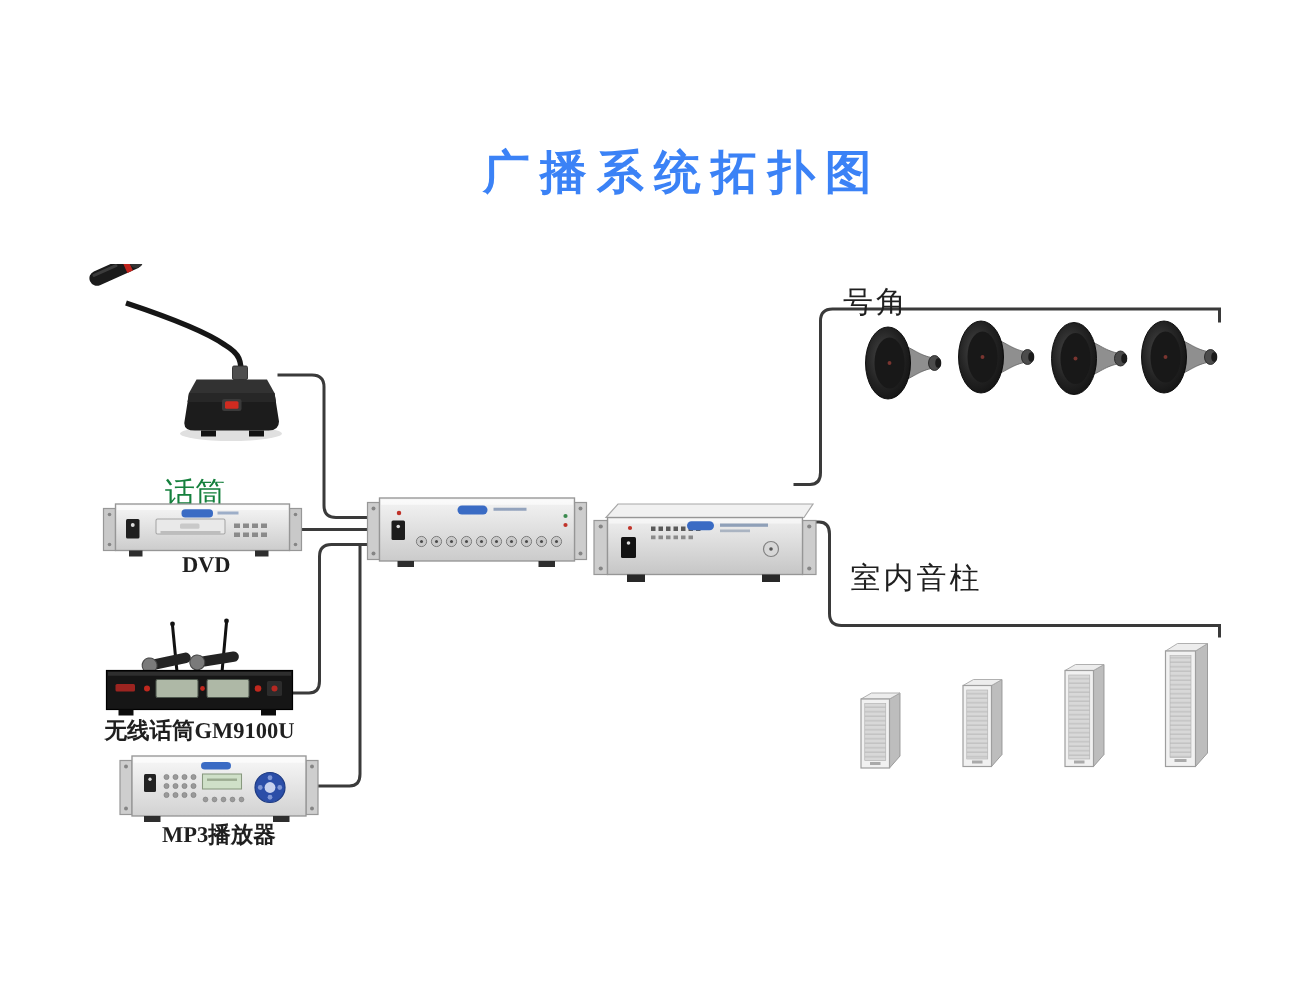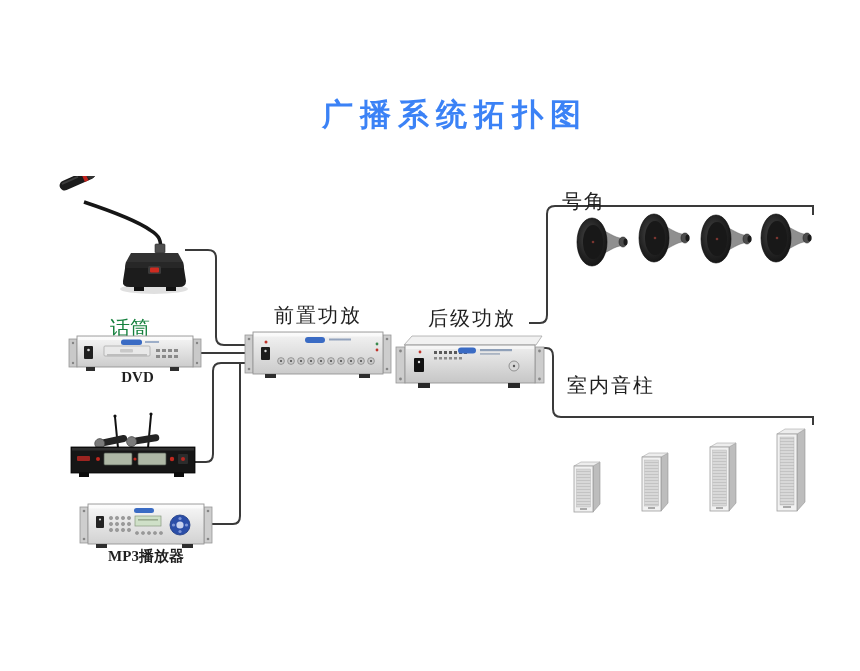--- a/index.html
+++ b/index.html
@@ -112,20 +112,21 @@
     <rect x="38" y="43" width="28" height="12" rx="1" fill="#aeb8a6" stroke="#4e584e" stroke-width="0.7"></rect>
     <rect x="72" y="43" width="28" height="12" rx="1" fill="#aeb8a6" stroke="#4e584e" stroke-width="0.7"></rect>
     <circle cx="32" cy="49" r="2" fill="#c0281e"></circle>
     <circle cx="69" cy="49" r="1.6" fill="#c0281e"></circle>
     <circle cx="106" cy="49" r="2.2" fill="#c0281e"></circle>
     <rect x="112" y="44" width="10" height="10" rx="1" fill="#2c2c2c"></rect>
     <circle cx="117" cy="49" r="2" fill="#b52822"></circle>
     <rect x="13" y="63" width="10" height="4" fill="#0c0c0c"></rect>
     <rect x="108" y="63" width="10" height="4" fill="#0c0c0c"></rect>
   </svg>
+  <div class="abs dev-label bold" style="left:66px;top:478px;width:134px;">无线话筒GM9100U</div>
 
   <svg class="abs" style="left:76px;top:500px;" width="140" height="50" viewBox="0 0 140 50">
     <defs>
       <linearGradient id="silv2" x1="0" y1="0" x2="0" y2="1">
         <stop offset="0" stop-color="#f8f8f8"></stop>
           <stop offset="1" stop-color="#d2d2d2"></stop>
       </linearGradient>
     </defs>
     <rect x="4" y="7" width="8" height="36" fill="#cecece" stroke="#979797" stroke-width="0.8"></rect>
     <rect x="128" y="7" width="8" height="36" fill="#cecece" stroke="#979797" stroke-width="0.8"></rect>
@@ -165,21 +166,20 @@
         <circle cx="67" cy="33" r="1.6"></circle>
         <circle cx="73" cy="33" r="1.6"></circle>
       <circle cx="79" cy="33" r="1.6"></circle>
         <circle cx="85" cy="33" r="1.6"></circle>
     </g>
     <rect x="20" y="44" width="11" height="4" fill="#2e2e2e"></rect>
     <rect x="106" y="44" width="11" height="4" fill="#2e2e2e"></rect>
   </svg>
   <div class="abs dev-label bold" style="left:76px;top:547px;width:140px;">MP3播放器</div>
 
-  <div class="abs dev-label" style="left:250px;top:302px;width:130px;text-align:left;letter-spacing:2px;padding-left:24px;">前置功放</div>
   <svg class="abs" style="left:243px;top:328px;" width="150" height="52" viewBox="0 0 150 52">
     <defs>
       <linearGradient id="silv3" x1="0" y1="0" x2="0" y2="1">
         <stop offset="0" stop-color="#f4f4f4"></stop>
           <stop offset="1" stop-color="#cbcbcb"></stop>
       </linearGradient>
     </defs>
     <rect x="2" y="7" width="8" height="38" fill="#cdcdcd" stroke="#979797" stroke-width="0.8"></rect>
     <rect x="140" y="7" width="8" height="38" fill="#cdcdcd" stroke="#979797" stroke-width="0.8"></rect>
     <circle cx="6" cy="11" r="1.3" fill="#858585"></circle>
@@ -216,21 +216,20 @@
         <circle cx="108" cy="33" r="1"></circle>
         <circle cx="118" cy="33" r="1"></circle>
       <circle cx="128" cy="33" r="1"></circle>
     </g>
     <circle cx="134" cy="16" r="1.4" fill="#3b8a4e"></circle>
     <circle cx="134" cy="22" r="1.4" fill="#c0332a"></circle>
     <rect x="22" y="46" width="11" height="4" fill="#2e2e2e"></rect>
     <rect x="116" y="46" width="11" height="4" fill="#2e2e2e"></rect>
   </svg>
 
-  <div class="abs dev-label" style="left:428px;top:305px;width:130px;text-align:left;letter-spacing:2px;">后级功放</div>
   <svg class="abs" style="left:392px;top:330px;" width="156" height="62" viewBox="0 0 156 62">
     <defs>
       <linearGradient id="silv4" x1="0" y1="0" x2="0" y2="1">
         <stop offset="0" stop-color="#efefef"></stop>
           <stop offset="1" stop-color="#c6c6c6"></stop>
       </linearGradient>
     </defs>
     <polygon points="12,15 144,15 150,6 20,6" fill="#f1f1f1" stroke="#a8a8a8" stroke-width="0.8"></polygon>
     <rect x="4" y="17" width="9" height="36" fill="#cdcdcd" stroke="#979797" stroke-width="0.8"></rect>
     <rect x="143" y="17" width="9" height="36" fill="#cdcdcd" stroke="#979797" stroke-width="0.8"></rect>

